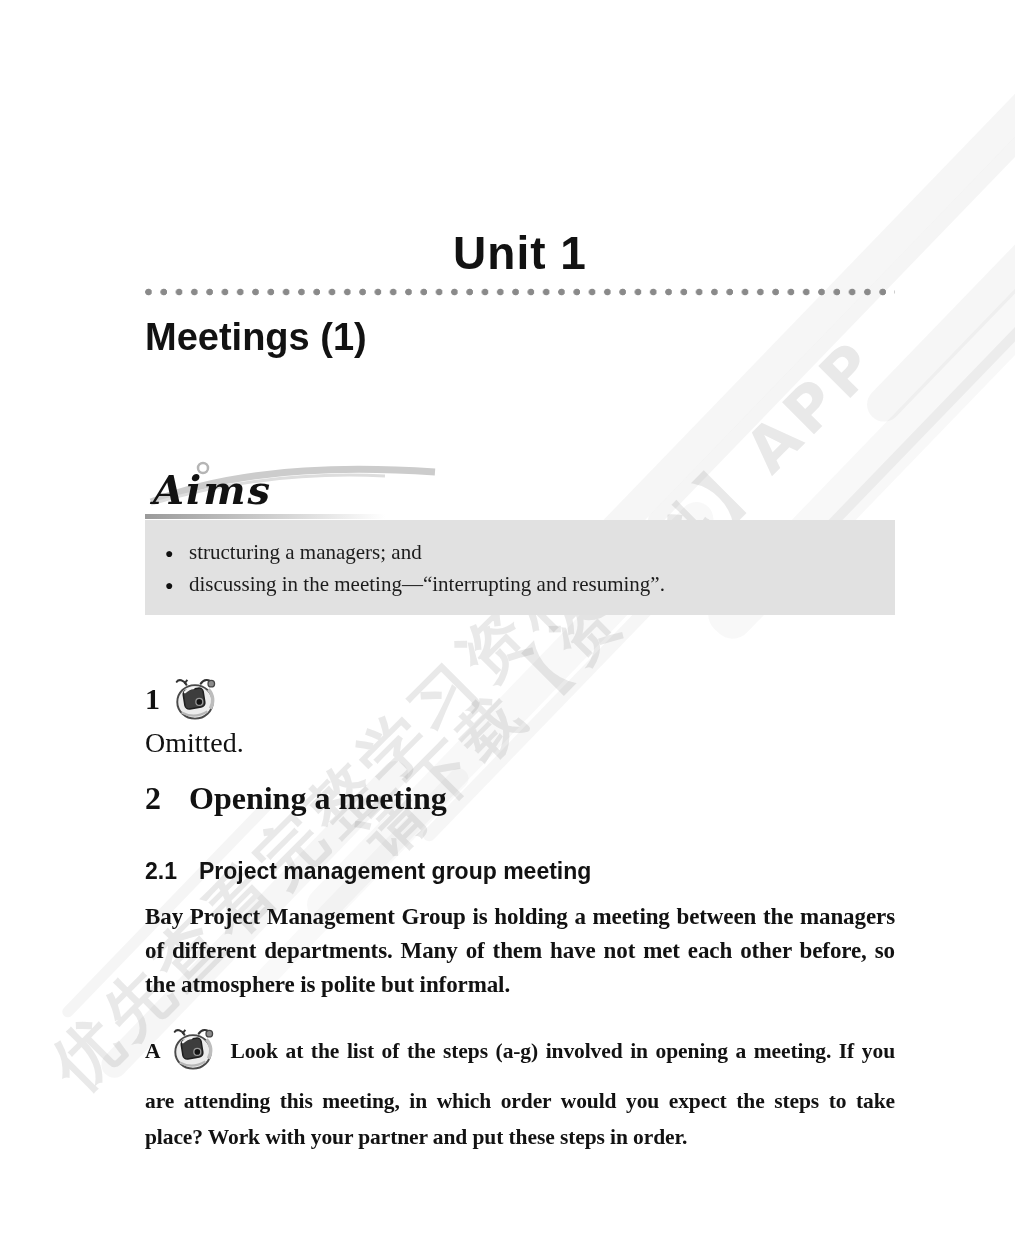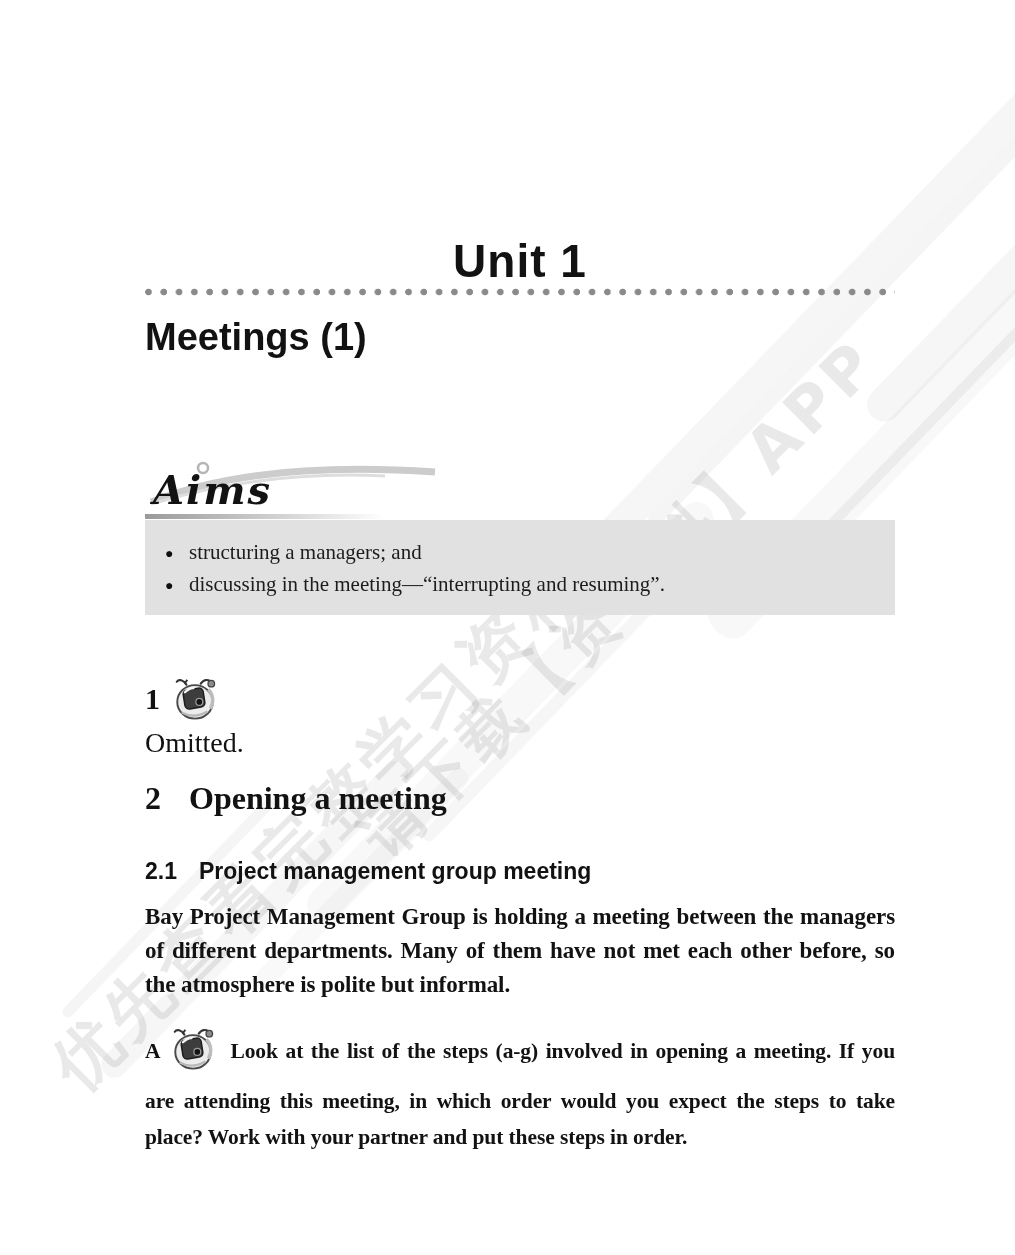--- a/index.html
+++ b/index.html
@@ -25,21 +25,21 @@
     position:absolute;white-space:nowrap;font-weight:bold;
     color:rgba(120,120,120,0.16);transform:rotate(-45deg);
     transform-origin:left bottom;letter-spacing:6px;
     font-family:"DejaVu Sans",sans-serif;
   }
   .wm1{left:96px;top:1020px;font-size:66px;}
   .wm2{left:402px;top:792px;font-size:62px;}
   
   .content{position:absolute;inset:0;z-index:1;}
   .col{position:absolute;left:145px;width:750px;}
-  .unit-title{top:236px;text-align:center;font-family:"Liberation Sans",sans-serif;
+  .unit-title{top:228px;text-align:center;font-family:"Liberation Sans",sans-serif;
     font-weight:bold;font-size:46px;line-height:50px;letter-spacing:1px;}
   .dots{top:287px;height:10px;
     background-image:radial-gradient(circle at 3.5px 5px,#8a8a8a 3px,rgba(0,0,0,0) 3.7px);
     background-size:15.3px 10px;background-repeat:repeat-x;}
   .subtitle{top:316px;font-family:"Liberation Sans",sans-serif;
     font-weight:bold;font-size:38px;line-height:42px;}
   
   .aims{top:462px;height:62px;}
   .aims svg.swoosh{position:absolute;left:0;top:-6px;}
   .aims .aims-word{position:absolute;left:8px;top:8px;font-family:"DejaVu Serif",serif;

